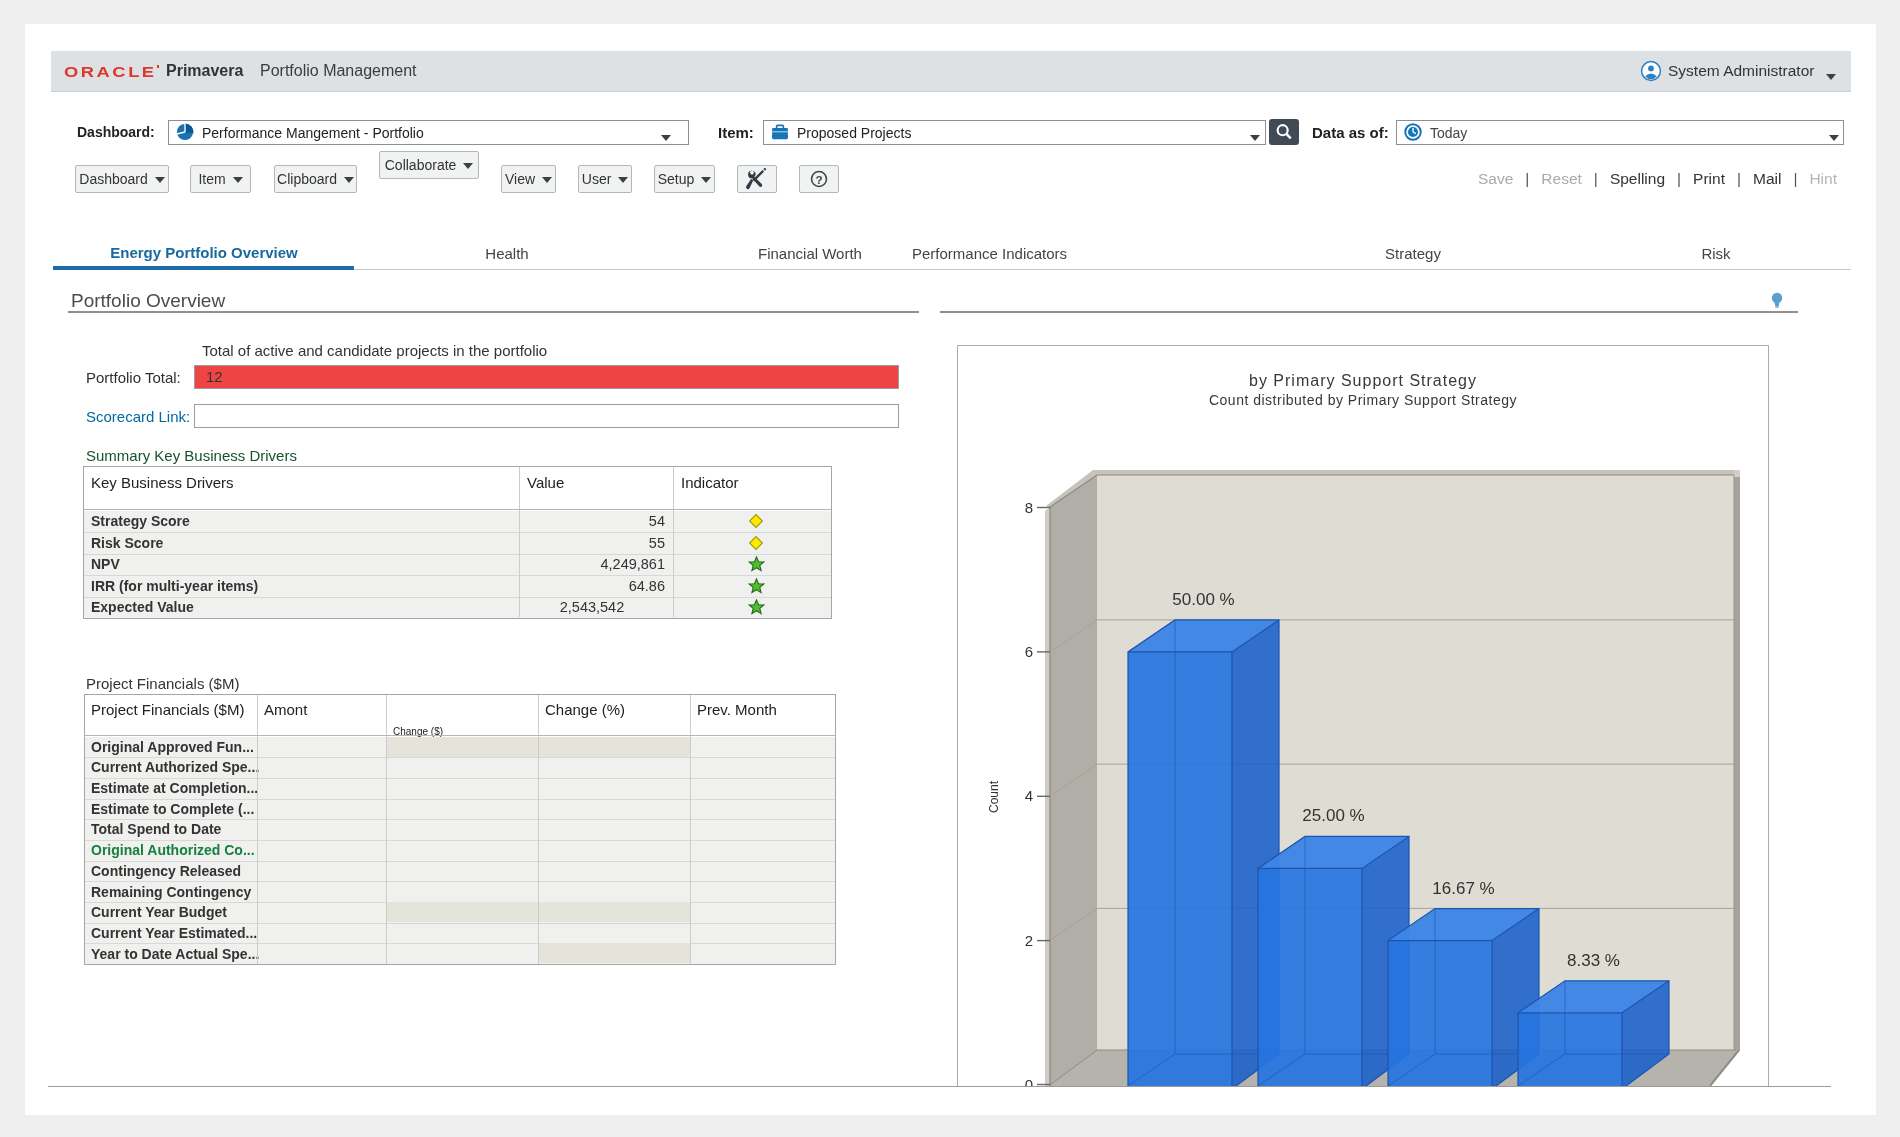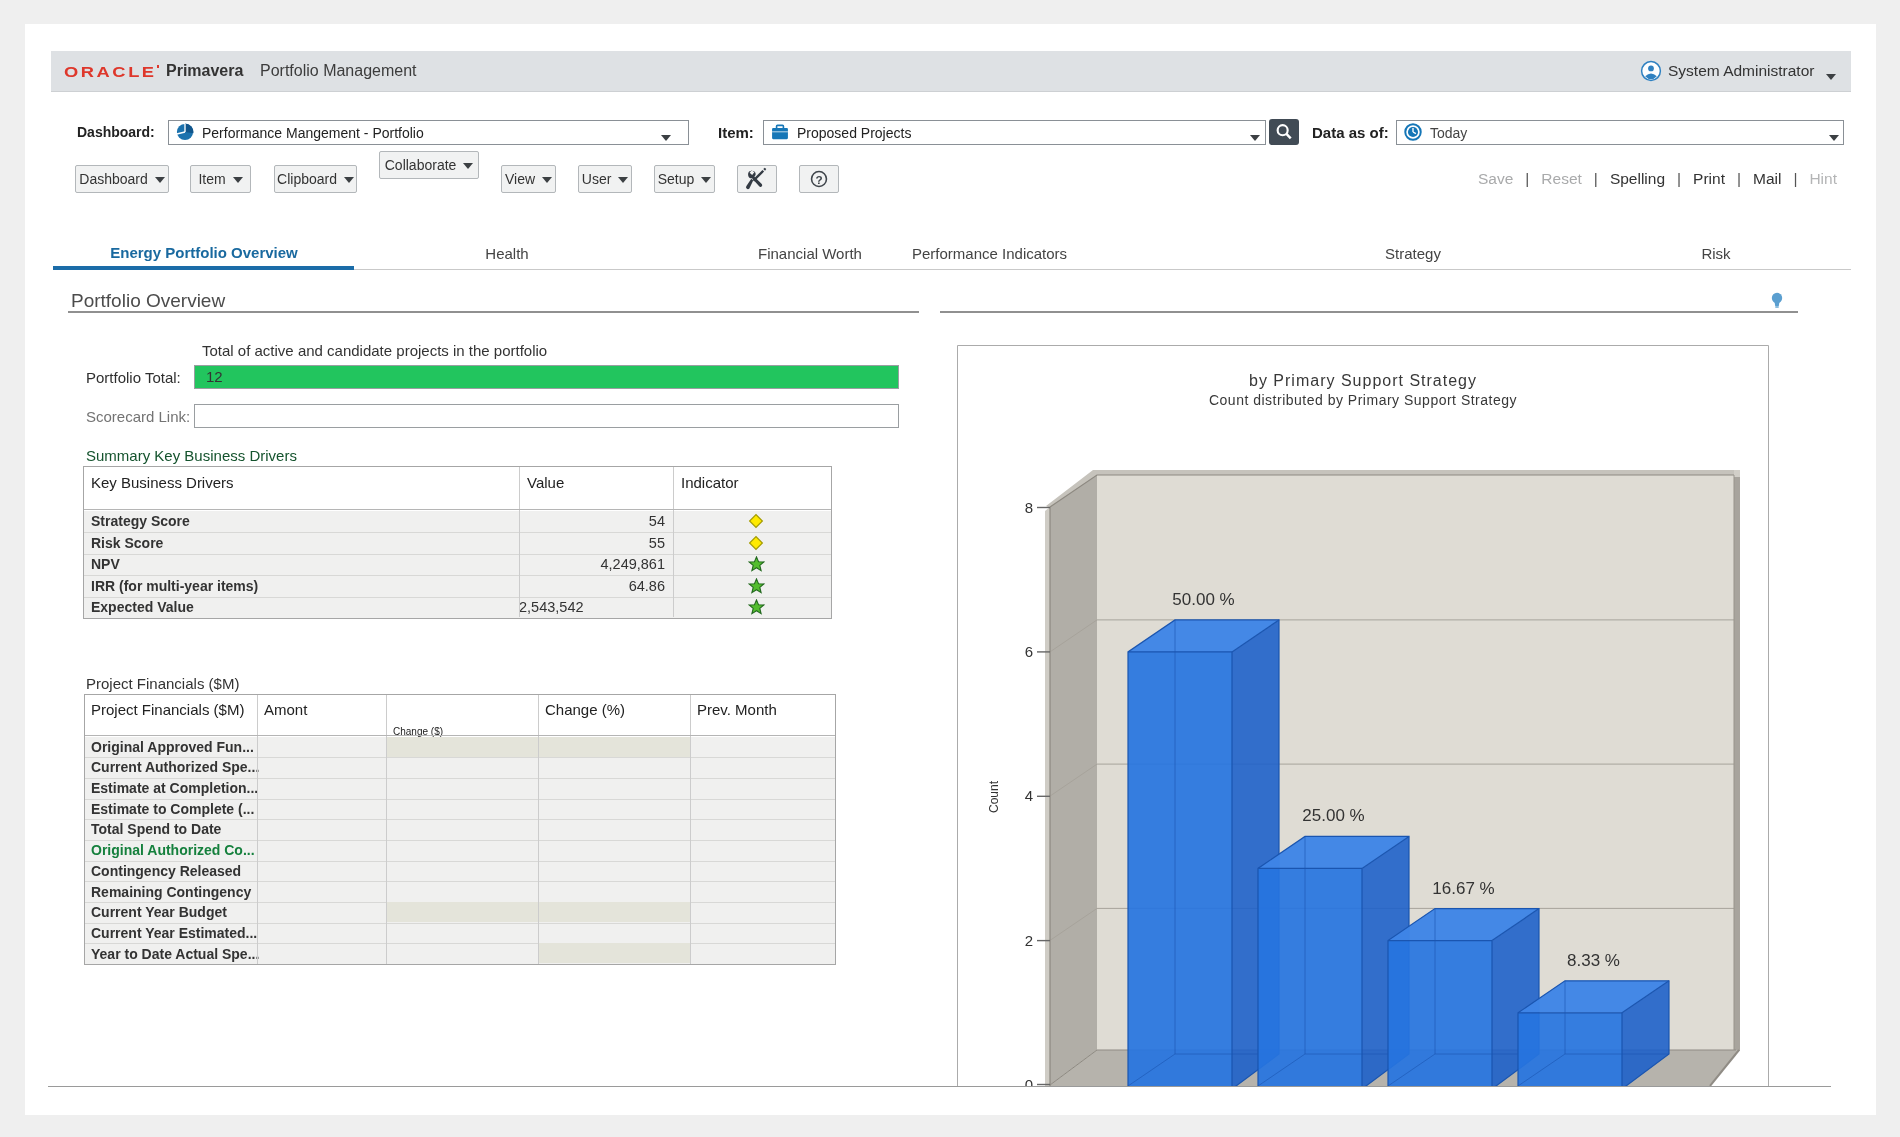--- a/index.html
+++ b/index.html
@@ -84,22 +84,22 @@
 <div class="abs" style="left:71px;top:290px;font-size:19px;color:#4c4c4c">Portfolio Overview</div>
 <div class="abs" style="left:68px;top:311px;width:851px;height:2px;background:#909090"></div>
 <div class="abs" style="left:940px;top:311px;width:858px;height:2px;background:#909090"></div>
 <svg class="abs" style="left:1769px;top:291px" width="16" height="19" viewBox="0 0 16 19">
     <circle cx="8" cy="7" r="5.2" fill="#5b9fd0"></circle>
     <path d="M5.6,11 L10.4,11 L9.8,15 L6.2,15 Z" fill="#5b9fd0"></path>
     <path d="M6.3,16 L9.7,16" stroke="#5b9fd0" stroke-width="1.4"></path>
   </svg>
 <div class="abs" style="left:202px;top:342px;font-size:15px;color:#333">Total of active and candidate projects in the portfolio</div>
 <div class="abs" style="left:86px;top:369px;font-size:15px;color:#2f2f2f">Portfolio Total:</div>
-<div class="abs" style="left:194px;top:365px;width:705px;height:24px;box-sizing:border-box;border:1px solid #9a9ea1;background:#22c55e;font-size:15px;color:#333;line-height:22px;padding-left:11px">12</div>
-<div class="abs" style="left:86px;top:408px;font-size:15px;color:#737373">Scorecard Link:</div>
+<div class="abs" style="left:194px;top:365px;width:705px;height:24px;box-sizing:border-box;border:1px solid #9a9ea1;background:#ef4444;font-size:15px;color:#333;line-height:22px;padding-left:11px">12</div>
+<div class="abs" style="left:86px;top:408px;font-size:15px;color:#0369a1">Scorecard Link:</div>
 <div class="abs" style="left:194px;top:404px;width:705px;height:24px;box-sizing:border-box;border:1px solid #9a9ea1;background:#fff"></div>
 <div class="abs" style="left:86px;top:447px;font-size:15px;color:#14532d">Summary Key Business Drivers</div>
 <div class="abs" style="left:83px;top:466px;width:749px;height:153px;background:#fff"></div>
 <div class="abs" style="left:91px;top:474px;font-size:15px;color:#222">Key Business Drivers</div>
 <div class="abs" style="left:527px;top:474px;font-size:15px;color:#222">Value</div>
 <div class="abs" style="left:681px;top:474px;font-size:15px;color:#222">Indicator</div>
 <div class="abs" style="left:519px;top:467px;width:1px;height:151px;background:#ccc"></div>
 <div class="abs" style="left:673px;top:467px;width:1px;height:151px;background:#ccc"></div>
 <div class="abs" style="left:84px;top:510.5px;width:747px;height:21.0px;background:#f0f0ef;"></div>
 <div class="abs" style="left:91px;top:513.0px;font-size:14px;font-weight:bold;color:#333">Strategy Score</div>
@@ -120,21 +120,21 @@
       <path d="M8.5,0.9 L10.5,5.7 L15.8,6 L11.8,9.4 L13.1,14.6 L8.5,11.7 L3.9,14.6 L5.2,9.4 L1.2,6 L6.5,5.7 Z" fill="#53bd2e" stroke="#23691f" stroke-width="1.1"></path>
     </svg></div>
 <div class="abs" style="left:84px;top:575.0px;width:747px;height:21.0px;background:#f0f0ef;border-top:1px solid #d8d8d6;"></div>
 <div class="abs" style="left:91px;top:577.5px;font-size:14px;font-weight:bold;color:#333">IRR (for multi-year items)</div>
 <div class="abs" style="left:519px;top:577.5px;width:146px;text-align:right;font-size:14.5px;color:#333">64.86</div>
 <div class="abs" style="left:748px;top:577.5px"><svg width="17" height="16" viewBox="0 0 17 16">
       <path d="M8.5,0.9 L10.5,5.7 L15.8,6 L11.8,9.4 L13.1,14.6 L8.5,11.7 L3.9,14.6 L5.2,9.4 L1.2,6 L6.5,5.7 Z" fill="#53bd2e" stroke="#23691f" stroke-width="1.1"></path>
     </svg></div>
 <div class="abs" style="left:84px;top:596.5px;width:747px;height:21.0px;background:#f0f0ef;border-top:1px solid #d8d8d6;"></div>
 <div class="abs" style="left:91px;top:599.0px;font-size:14px;font-weight:bold;color:#333">Expected Value</div>
-<div class="abs" style="left:519px;top:599.0px;width:146px;text-align:left;font-size:14.5px;color:#333">2,543,542</div>
+<div class="abs" style="left:519px;top:599.0px;width:146px;text-align:center;font-size:14.5px;color:#333">2,543,542</div>
 <div class="abs" style="left:748px;top:599.0px"><svg width="17" height="16" viewBox="0 0 17 16">
       <path d="M8.5,0.9 L10.5,5.7 L15.8,6 L11.8,9.4 L13.1,14.6 L8.5,11.7 L3.9,14.6 L5.2,9.4 L1.2,6 L6.5,5.7 Z" fill="#53bd2e" stroke="#23691f" stroke-width="1.1"></path>
     </svg></div>
 <div class="abs" style="left:519px;top:510px;width:1px;height:107px;background:#ccc"></div>
 <div class="abs" style="left:673px;top:510px;width:1px;height:107px;background:#ccc"></div>
 <div class="abs" style="left:83px;top:509px;width:749px;height:1px;background:#b5b5b5"></div>
 <div class="abs" style="left:83px;top:466px;width:749px;height:153px;box-sizing:border-box;border:1px solid #a6a6a6"></div>
 <div class="abs" style="left:86px;top:675px;font-size:15px;color:#333">Project Financials ($M)</div>
 <div class="abs" style="left:84px;top:694px;width:752px;height:271px;background:#fff"></div>
 <div class="abs" style="left:91px;top:701px;font-size:15px;color:#222">Project Financials ($M)</div>

